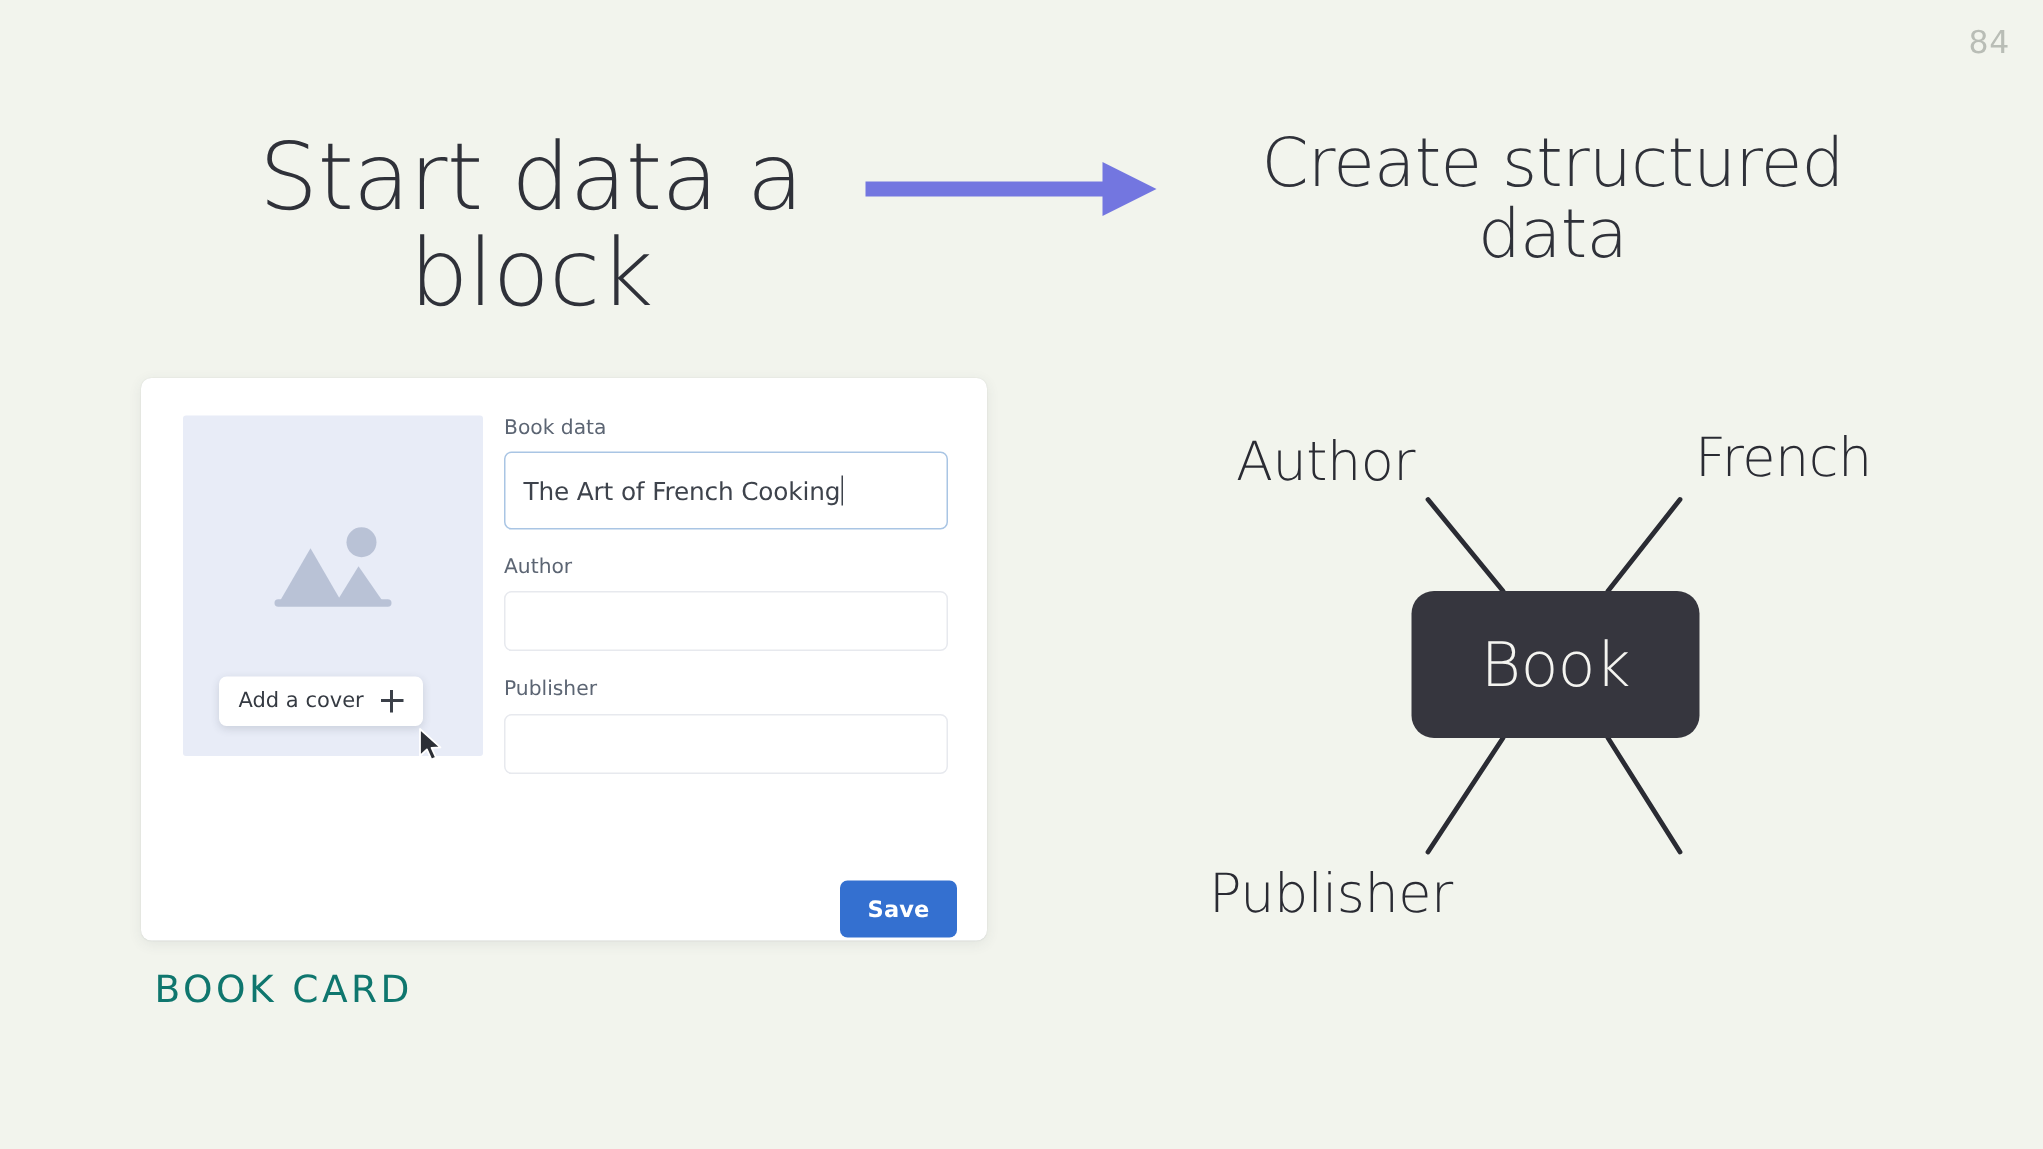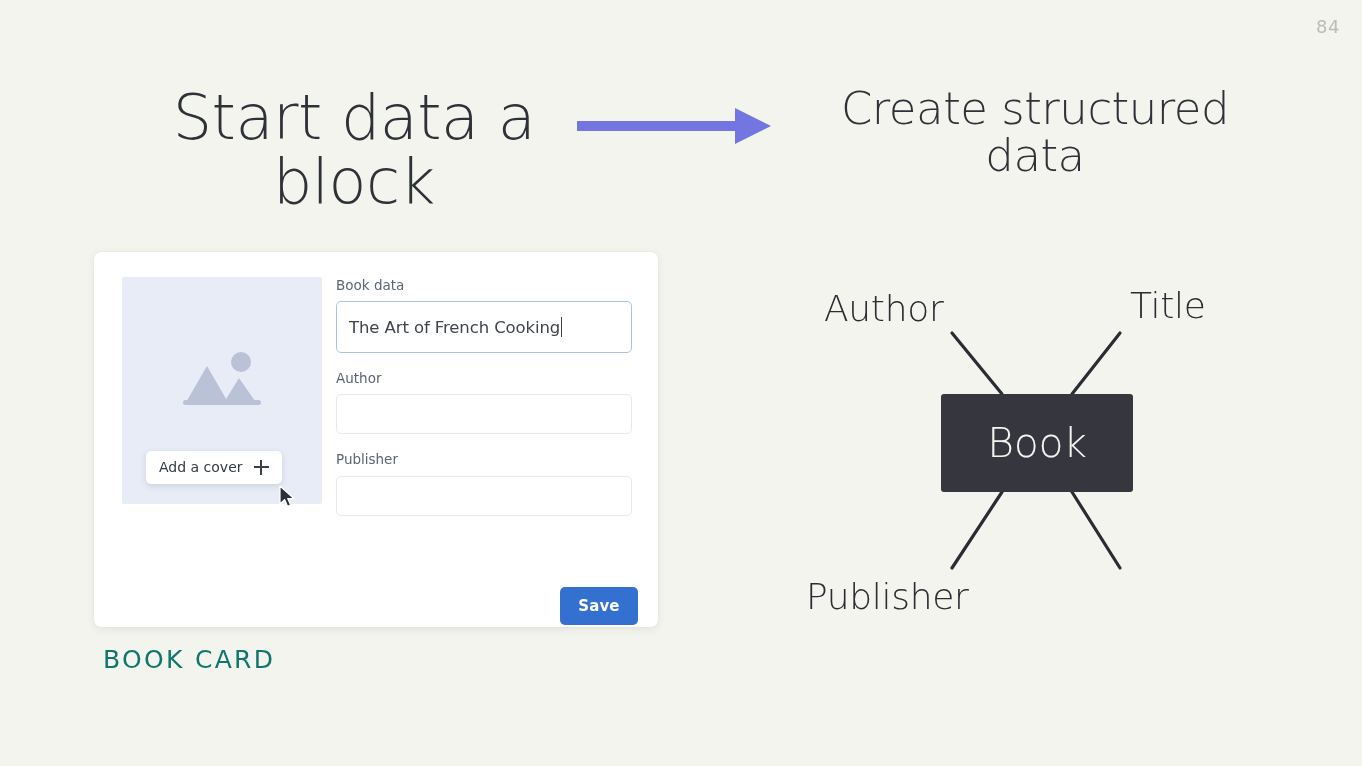--- a/index.html
+++ b/index.html
@@ -19,21 +19,21 @@
     inset: 0;
     width: 1362px;
     height: 766px;
   }
 
   
   .page-number {
     position: absolute;
     top: 16px;
     right: 22px;
-    font-size: 18px;
+    font-size: 21px;
     color: #b9bdb6;
     font-family: "DejaVu Sans", sans-serif;
     letter-spacing: 0.5px;
   }
 
   
   .heading {
     position: absolute;
     font-family: "DejaVu Sans", sans-serif;
     font-weight: 300;
@@ -243,21 +243,21 @@
   .node-publisher{ left: 26px;  top: 308px; }
   .node-cover    { left: 334px; top: 308px; }
 
   .node-box {
     position: absolute;
     left: 161px;
     top: 126px;
     width: 192px;
     height: 98px;
     background: #36363e;
-    border-radius: 3px;
+    border-radius: 15px;
     display: flex;
     align-items: center;
     justify-content: center;
   }
   .node-box-label {
     font-family: "DejaVu Sans", sans-serif;
     font-weight: 300;
     font-size: 41px;
     color: #f4f4f0;
     letter-spacing: -0.3px;
@@ -333,21 +333,21 @@
     <svg width="500" height="372" viewBox="0 0 500 372" xmlns="http://www.w3.org/2000/svg">
       <g stroke="#2a2b33" stroke-width="3.2" stroke-linecap="round">
         <line x1="172" y1="65" x2="222" y2="126"></line>
         <line x1="340" y1="65" x2="292" y2="126"></line>
         <line x1="172" y1="300" x2="222" y2="224"></line>
         <line x1="340" y1="300" x2="292" y2="224"></line>
       </g>
     </svg>
 
     <div class="node-label node-author">Author</div>
-    <div class="node-label node-title">Title</div>
+    <div class="node-label node-title">French</div>
     <div class="node-label node-publisher">Publisher</div>
 
     <div class="node-box">
       <span class="node-box-label">Book</span>
     </div>
   </div>
 
 </div>
 
 </body></html>

